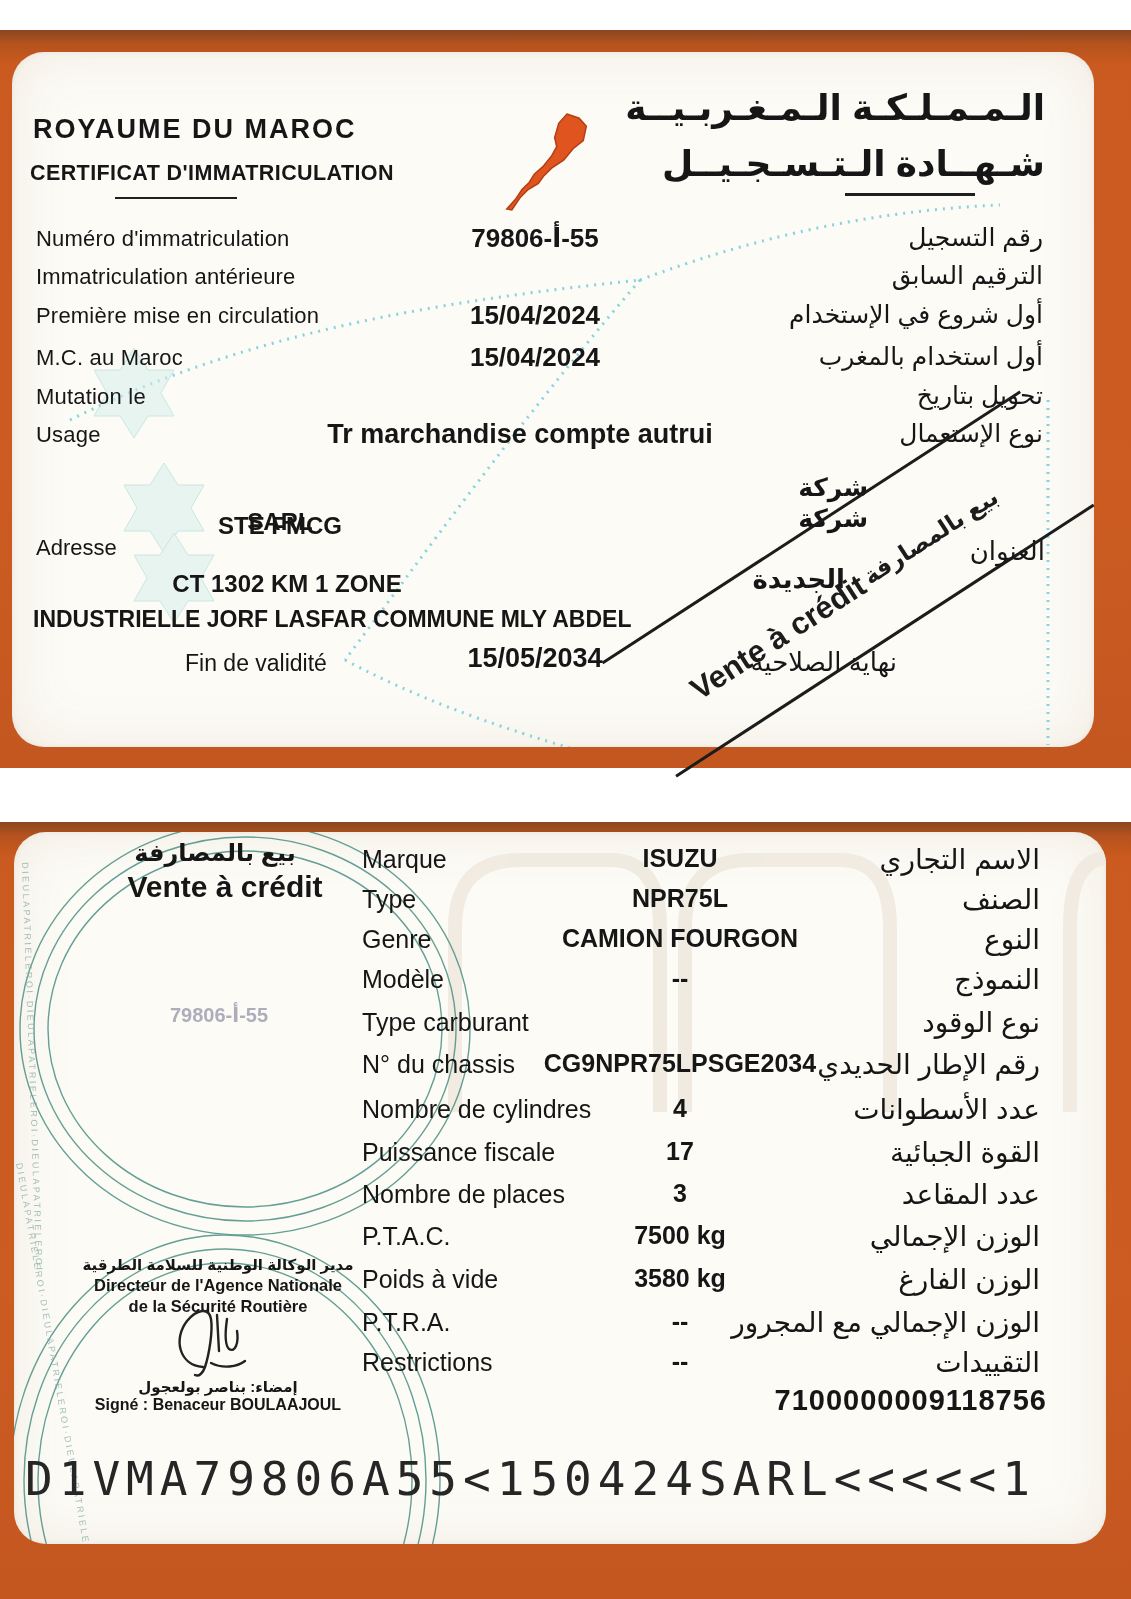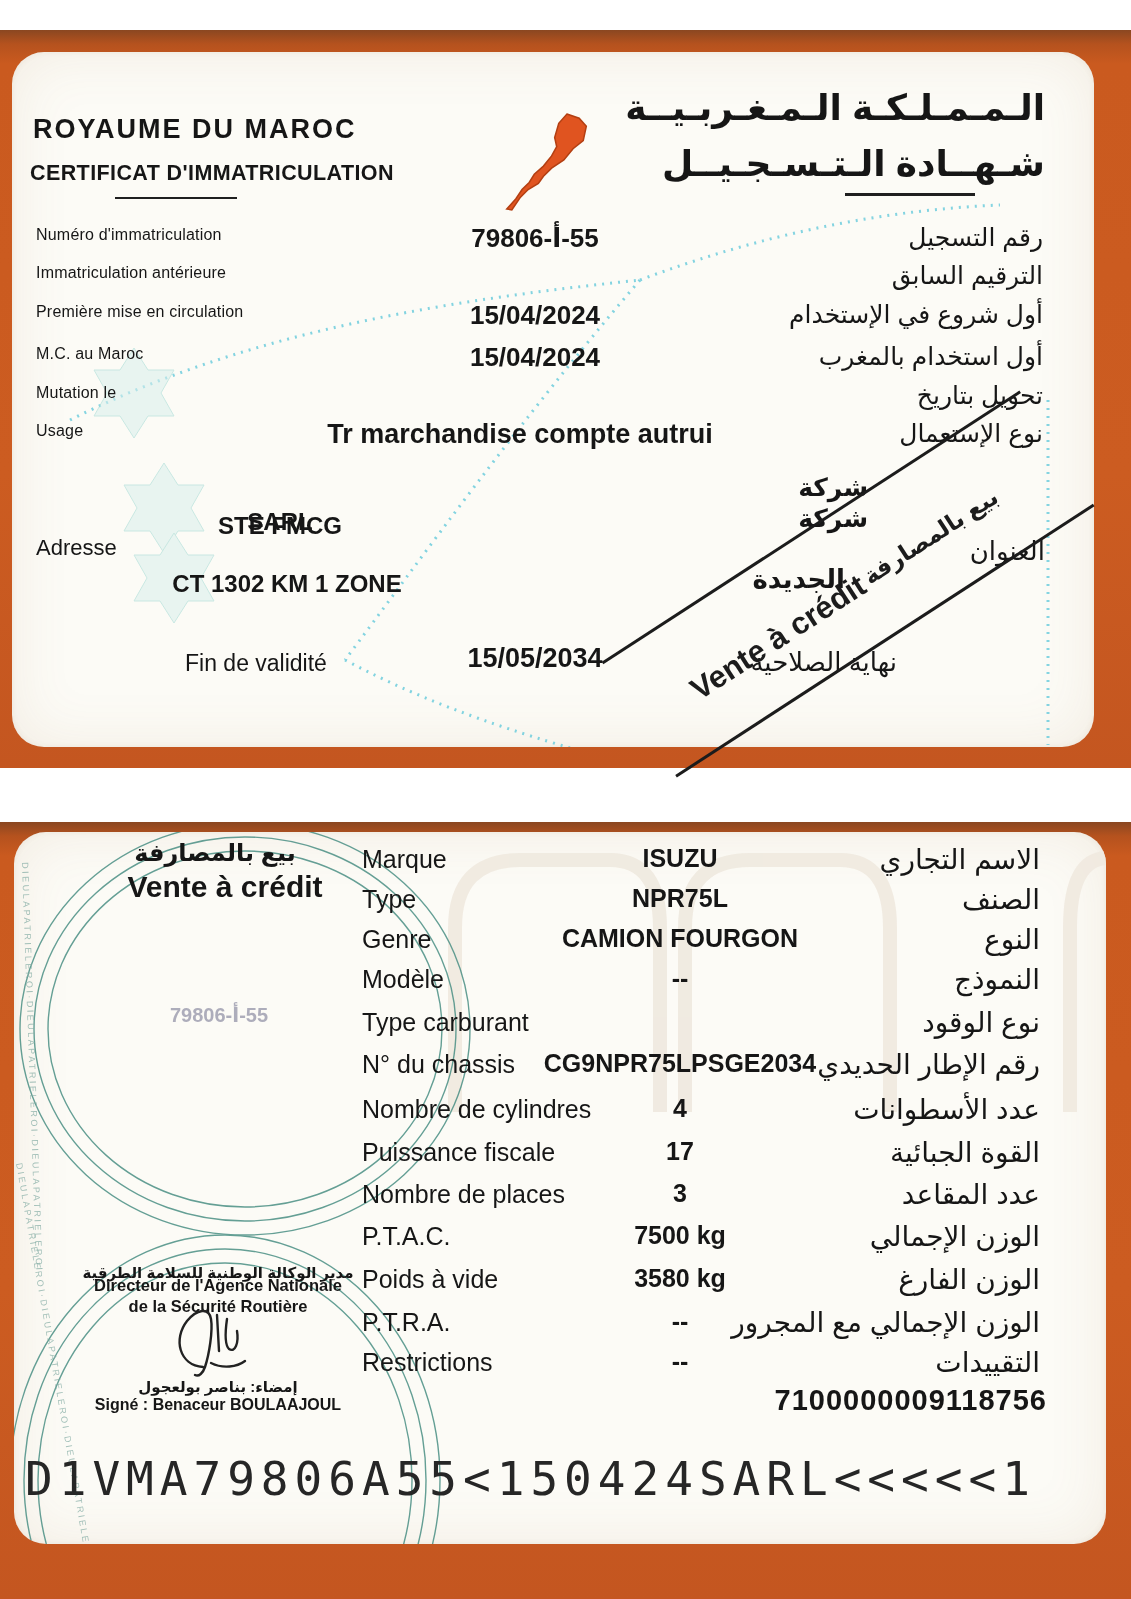--- a/index.html
+++ b/index.html
@@ -6,21 +6,21 @@
   body{width:1131px;height:1599px;position:relative;overflow:hidden;
        font-family:"Liberation Sans","DejaVu Sans",sans-serif;color:#161616;}
   .photo{position:absolute;left:0;width:1131px;
          background:linear-gradient(180deg,#8a4721 0px,#b5521e 14px,#ca5a1f 34px,#cc5c21 60%,#c45620 100%);}
   .card{position:absolute;background:#fcfbf6;border-radius:32px;overflow:hidden;
         box-shadow:inset 0 0 60px rgba(160,110,60,.10), inset 0 0 6px rgba(120,80,40,.08);}
   .abs{position:absolute;}
   svg{display:block;}
   
   .f-row{position:absolute;left:36px;width:1007px;height:36px;}
-  .f-lbl{position:absolute;left:0;top:0;font-size:16px;letter-spacing:.2px;}
+  .f-lbl{position:absolute;left:0;top:0;font-size:22px;letter-spacing:.2px;}
   .f-val{position:absolute;left:334px;width:330px;top:-3px;text-align:center;font-weight:700;font-size:26px;}
   .val-wide{left:134px;width:700px;}
   .f-ar{position:absolute;right:0;top:-3px;direction:rtl;text-align:right;font-size:25px;}
   .ltr-override{unicode-bidi:bidi-override;direction:ltr;}
   .hdr-fr1{font-size:27px;font-weight:700;letter-spacing:2px;}
   .hdr-fr2{font-size:21.5px;font-weight:700;letter-spacing:.4px;}
   .hdr-ar{direction:rtl;text-align:right;font-size:36px;font-weight:700;line-height:1.0;}
   .rule{background:#1f1f1f;}
   .bold-val{font-weight:700;}
   
@@ -108,20 +108,21 @@
 
   <div class="abs bold-val" style="left:180px;top:452px;width:200px;text-align:center;font-size:24px;margin-top:30px;">STE FMCG</div>
   <div class="abs bold-val" style="left:180px;top:478px;width:200px;text-align:center;font-size:24px;">SARL</div>
   <div class="abs bold-val" style="right:263px;top:443px;direction:rtl;font-size:25px;">شركة</div>
   <div class="abs bold-val" style="right:263px;top:474px;direction:rtl;font-size:25px;">شركة</div>
 
   <div class="abs" style="left:36px;top:505px;font-size:22px;">Adresse</div>
   <div class="abs" style="right:86px;top:506px;direction:rtl;font-size:26px;">العنوان</div>
   <div class="abs bold-val" style="right:286px;top:534px;direction:rtl;font-size:26px;">الجديدة</div>
   <div class="abs bold-val" style="left:137px;top:540px;width:300px;text-align:center;font-size:24px;">CT 1302 KM 1 ZONE</div>
+  <div class="abs bold-val" style="left:33px;top:576px;font-size:23px;white-space:nowrap;">INDUSTRIELLE JORF LASFAR COMMUNE MLY ABDEL</div>
 
   <div class="abs" style="left:185px;top:620px;font-size:23px;">Fin de validité</div>
   <div class="abs bold-val" style="left:370px;top:613px;width:330px;text-align:center;font-size:27px;">15/05/2034</div>
   <div class="abs" style="right:234px;top:617px;direction:rtl;font-size:26px;">نهاية الصلاحية</div>
 
   <div class="stamp-rot">
     <div class="line" style="top:0;"></div>
     <div class="stamp-inner">
       <span class="stamp-fr">Vente à crédit</span>
       <span class="stamp-ar">بيع بالمصارفة</span>
@@ -220,21 +221,21 @@
   <span class="b-ar">الوزن الإجمالي مع المجرور</span>
 </div>
 <div class="b-row" style="top:1348px;text-decoration:underline;">
   <span class="b-lbl">Restrictions</span>
   <span class="b-val">--</span>
   <span class="b-ar">التقييدات</span>
 </div>
 
 <div class="abs bold-val" style="right:84px;top:1384px;font-size:29px;letter-spacing:1px;">7100000009118756</div>
 
-<div class="sig-line" style="top:1256px;font-size:15px;direction:rtl;margin-top:8px;">مدير الوكالة الوطنية للسلامة الطرقية</div>
+<div class="sig-line" style="top:1256px;font-size:15px;direction:rtl;">مدير الوكالة الوطنية للسلامة الطرقية</div>
 <div class="sig-line" style="top:1276px;font-size:16.5px;">Directeur de l'Agence Nationale</div>
 <div class="sig-line" style="top:1297px;font-size:16.5px;">de la Sécurité Routière</div>
 <svg class="abs" style="left:165px;top:1303px;" width="100" height="78" viewBox="0 0 100 78">
   <g fill="none" stroke="#222" stroke-width="2.4" stroke-linecap="round">
     <path d="M38 64 C14 62, 8 36, 22 18 C32 6, 44 4, 46 16 C48 28, 44 52, 40 64 C38 70, 34 74, 30 72"></path>
     <path d="M52 12 L54 48"></path>
     <path d="M62 16 C60 30, 60 42, 64 46 C70 50, 74 40, 72 28"></path>
     <path d="M46 60 C58 66, 72 64, 80 58"></path>
   </g>
 </svg>

